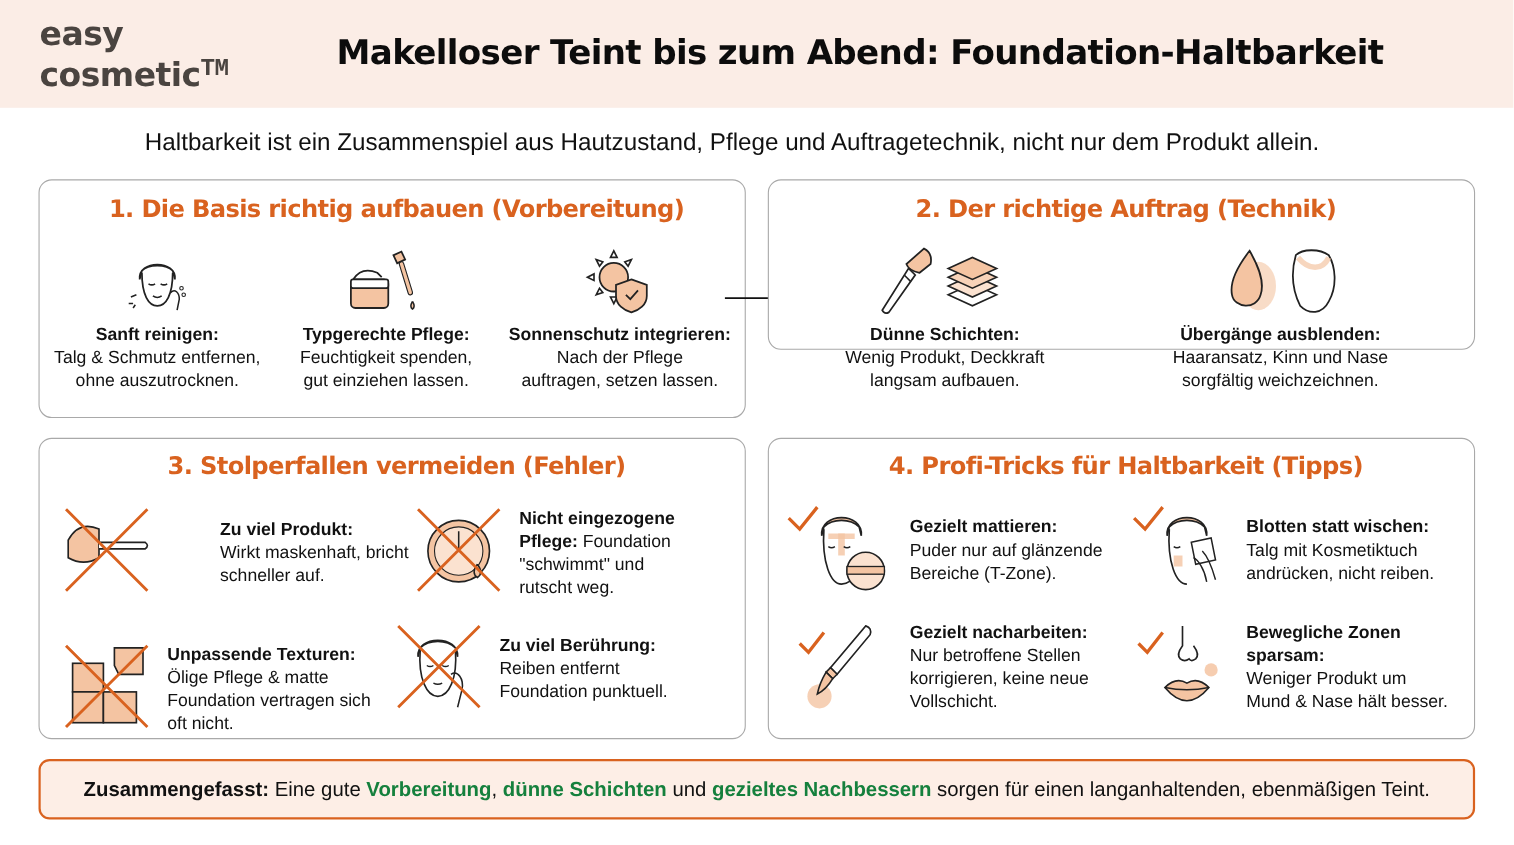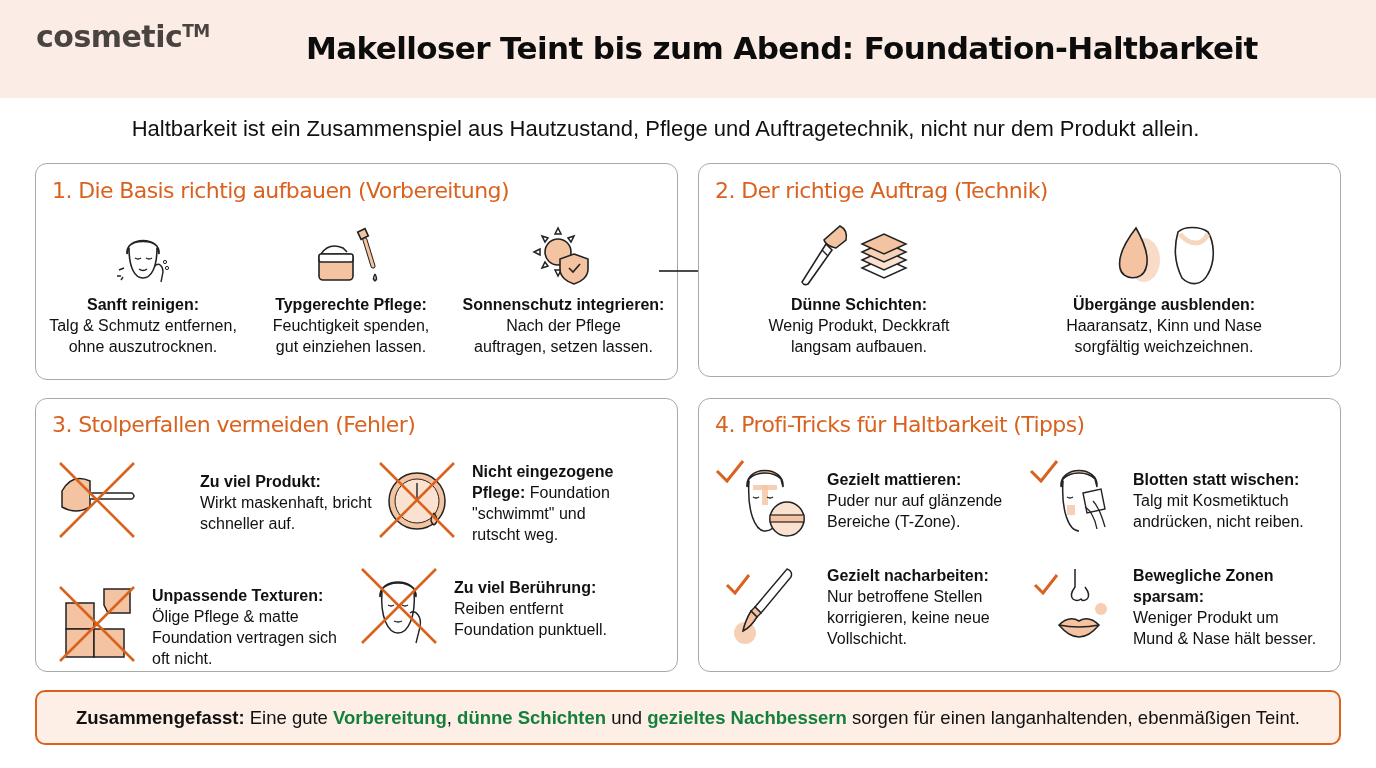--- a/index.html
+++ b/index.html
@@ -1,30 +1,30 @@
 <!DOCTYPE html>
 <html><head>
 <meta charset="utf-8">
 <style>
   * { box-sizing: border-box; margin: 0; padding: 0; }
   html, body { width: 1376px; height: 768px; background: #ffffff; overflow: hidden; }
   body { font-family: "Liberation Sans", sans-serif; color: #111; position: relative; }
 
   .header { position: absolute; left: 0; top: 0; width: 1376px; height: 98px; background: #fbede6; }
   .logo { position: absolute; left: 36px; top: 16px; font-family: "DejaVu Sans", sans-serif; font-weight: bold; font-size: 30px; line-height: 31px; color: #4a4440; letter-spacing: -0.5px; }
-  .logo sup { font-size: 17px; vertical-align: 10px; }
+  .logo sup { font-size: 22px; vertical-align: 10px; font-family: Liberation Mono, monospace; }
   .title { position: absolute; left: 306px; top: 30px; font-family: "DejaVu Sans", sans-serif; font-weight: bold; font-size: 31px; color: #0c0c0c; letter-spacing: -0.6px; white-space: nowrap; }
 
   .subtitle { position: absolute; left: 0; width: 1331px; top: 116px; text-align: center; font-size: 22px; color: #111; white-space: nowrap; }
 
   .card { position: absolute; border: 1.5px solid #a9a9a9; border-radius: 12px; background: #fff; }
-  .card-title { position: absolute; left: 16px; width: 100%; text-align: left; font-family: "DejaVu Sans", sans-serif; font-weight: normal; font-size: 22px; color: #d9621f; letter-spacing: -0.6px; white-space: nowrap; }
+  .card-title { position: absolute; left: 4px; width: 100%; text-align: center; font-family: "DejaVu Sans", sans-serif; font-weight: bold; font-size: 22px; color: #d9621f; letter-spacing: -0.6px; white-space: nowrap; }
 
   .c1 { left: 35px; top: 163px; width: 643px; height: 217px; }
-  .c2 { left: 698px; top: 163px; width: 643px; height: 214px; }
+  .c2 { left: 698px; top: 163px; width: 643px; height: 155px; }
   .c3 { left: 35px; top: 398px; width: 643px; height: 274px; }
   .c4 { left: 698px; top: 398px; width: 643px; height: 274px; }
 
   .step { position: absolute; text-align: center; font-size: 16px; line-height: 21px; color: #111; white-space: nowrap; }
   .step .icon { display: block; margin: 0 auto 6px auto; }
   .step b { display: block; font-weight: bold; }
 
   .arrow { position: absolute; left: 657px; top: 262px; }
 
   .item { position: absolute; font-size: 16px; line-height: 21px; color: #111; }
@@ -34,20 +34,21 @@
 
   .summary { position: absolute; left: 35px; top: 690px; width: 1306px; height: 55px; border: 2.5px solid #d9621f; border-radius: 10px; background: #fdeee6; text-align: center; font-size: 18.5px; line-height: 51px; color: #111; white-space: nowrap; }
   .summary b { font-weight: bold; }
   .summary .hl { color: #15803d; font-weight: bold; }
 </style>
 </head>
 <body>
 
 <div class="header">
   <div class="logo">
+    <div>easy</div>
     <div><span>cosmetic</span><sup>TM</sup></div>
   </div>
   <div class="title">Makelloser Teint bis zum Abend: Foundation-Haltbarkeit</div>
 </div>
 
 <div class="subtitle">Haltbarkeit ist ein Zusammenspiel aus Hautzustand, Pflege und Auftragetechnik, nicht nur dem Produkt allein.</div>
 
 <div class="card c1">
   <div class="card-title" style="top:14px;">1. Die Basis richtig aufbauen (Vorbereitung)</div>
 

